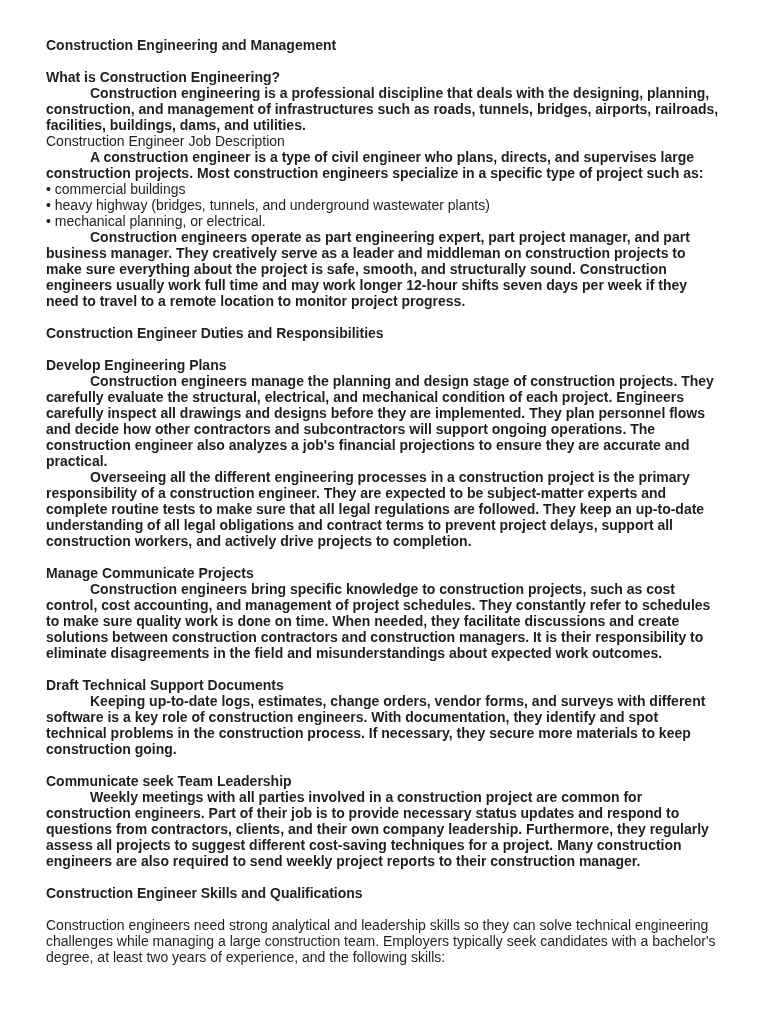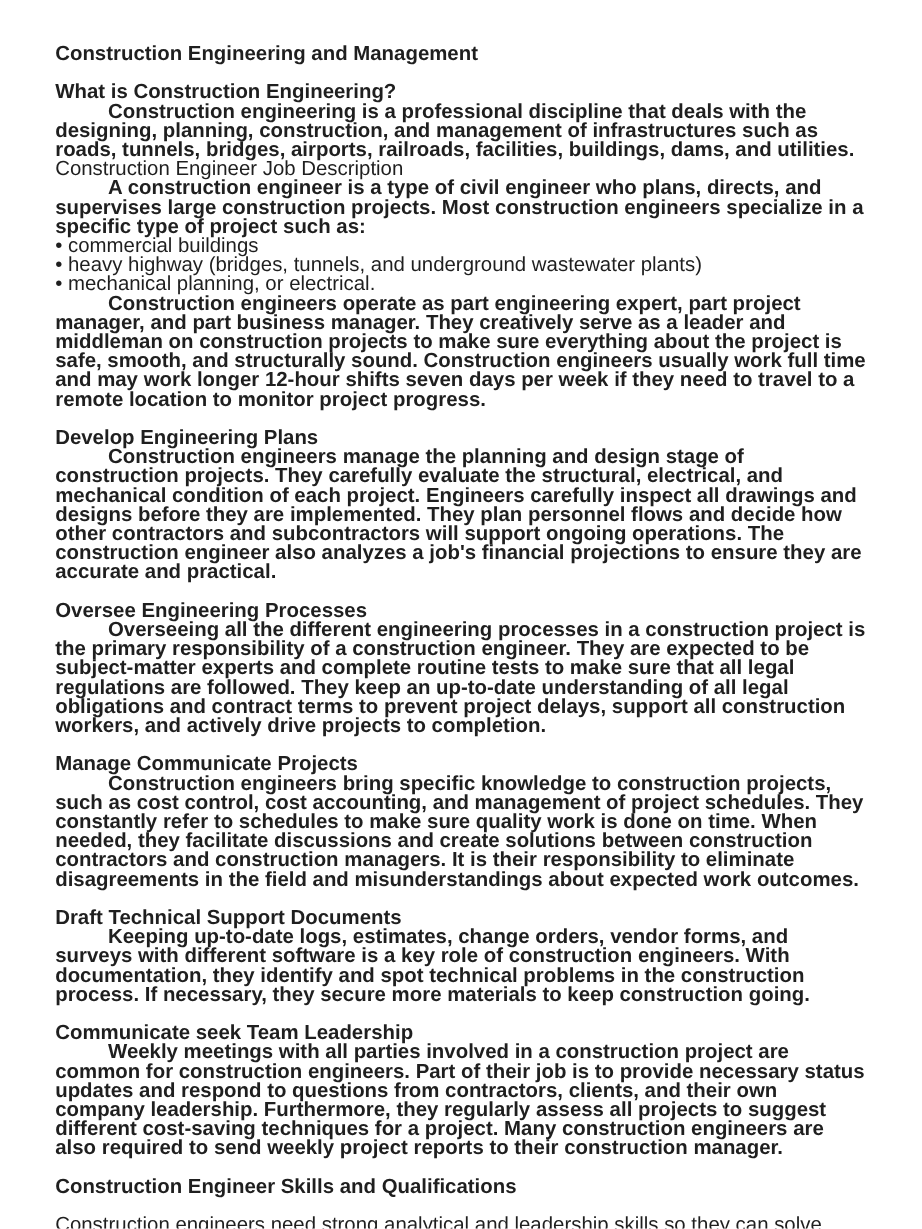--- a/index.html
+++ b/index.html
@@ -9,21 +9,21 @@
   }
   .page {
     position: relative;
     width: 768px;
     height: 1024px;
     background: #ffffff;
     box-sizing: border-box;
     padding: 37px 46px 40px 46px;
     overflow: hidden;
     font-family: "Liberation Sans", "DejaVu Sans", sans-serif;
-    font-size: 17px;
+    font-size: 14px;
     line-height: 16px;
     color: #1f1f1f;
     -webkit-font-smoothing: antialiased;
   }
   .block { margin: 0; white-space: normal; }
   .heading { font-weight: bold; }
   .indent { text-indent: 44px; font-weight: bold; }
   .sb0 { margin-top: 0; }
   .sb1 { margin-top: 16px; }
 </style>
@@ -33,23 +33,23 @@
 <div class="page" style="background: rgb(255, 255, 255); color: rgb(31, 31, 31);">
     <div class="block heading sb0">Construction Engineering and Management</div>
     <div class="block heading sb1">What is Construction Engineering?</div>
     <div class="block paragraph indent sb0">Construction engineering is a professional discipline that deals with the designing, planning, construction, and management of infrastructures such as roads, tunnels, bridges, airports, railroads, facilities, buildings, dams, and utilities.</div>
     <div class="block paragraph sb0">Construction Engineer Job Description</div>
     <div class="block paragraph indent sb0">A construction engineer is a type of civil engineer who plans, directs, and supervises large construction projects. Most construction engineers specialize in a specific type of project such as:</div>
     <div class="block bullet sb0">• commercial buildings</div>
     <div class="block bullet sb0">• heavy highway (bridges, tunnels, and underground wastewater plants)</div>
     <div class="block bullet sb0">• mechanical planning, or electrical.</div>
     <div class="block paragraph indent sb0">Construction engineers operate as part engineering expert, part project manager, and part business manager. They creatively serve as a leader and middleman on construction projects to make sure everything about the project is safe, smooth, and structurally sound. Construction engineers usually work full time and may work longer 12-hour shifts seven days per week if they need to travel to a remote location to monitor project progress.</div>
+    <div class="block heading sb1">Construction Engineer Duties and Responsibilities</div>
     <div class="block heading sb1">Develop Engineering Plans</div>
     <div class="block paragraph indent sb0">Construction engineers manage the planning and design stage of construction projects. They carefully evaluate the structural, electrical, and mechanical condition of each project. Engineers carefully inspect all drawings and designs before they are implemented. They plan personnel flows and decide how other contractors and subcontractors will support ongoing operations. The construction engineer also analyzes a job's financial projections to ensure they are accurate and practical.</div>
-    <div class="block heading sb1">Oversee Engineering Processes</div>
     <div class="block paragraph indent sb0">Overseeing all the different engineering processes in a construction project is the primary responsibility of a construction engineer. They are expected to be subject-matter experts and complete routine tests to make sure that all legal regulations are followed. They keep an up-to-date understanding of all legal obligations and contract terms to prevent project delays, support all construction workers, and actively drive projects to completion.</div>
     <div class="block heading sb1">Manage Communicate Projects</div>
     <div class="block paragraph indent sb0">Construction engineers bring specific knowledge to construction projects, such as cost control, cost accounting, and management of project schedules. They constantly refer to schedules to make sure quality work is done on time. When needed, they facilitate discussions and create solutions between construction contractors and construction managers. It is their responsibility to eliminate disagreements in the field and misunderstandings about expected work outcomes.</div>
     <div class="block heading sb1">Draft Technical Support Documents</div>
     <div class="block paragraph indent sb0">Keeping up-to-date logs, estimates, change orders, vendor forms, and surveys with different software is a key role of construction engineers. With documentation, they identify and spot technical problems in the construction process. If necessary, they secure more materials to keep construction going.</div>
     <div class="block heading sb1">Communicate seek Team Leadership</div>
     <div class="block paragraph indent sb0">Weekly meetings with all parties involved in a construction project are common for construction engineers. Part of their job is to provide necessary status updates and respond to questions from contractors, clients, and their own company leadership. Furthermore, they regularly assess all projects to suggest different cost-saving techniques for a project. Many construction engineers are also required to send weekly project reports to their construction manager.</div>
     <div class="block heading sb1">Construction Engineer Skills and Qualifications</div>
     <div class="block paragraph sb1">Construction engineers need strong analytical and leadership skills so they can solve technical engineering challenges while managing a large construction team. Employers typically seek candidates with a bachelor's degree, at least two years of experience, and the following skills:</div>
   </div>

